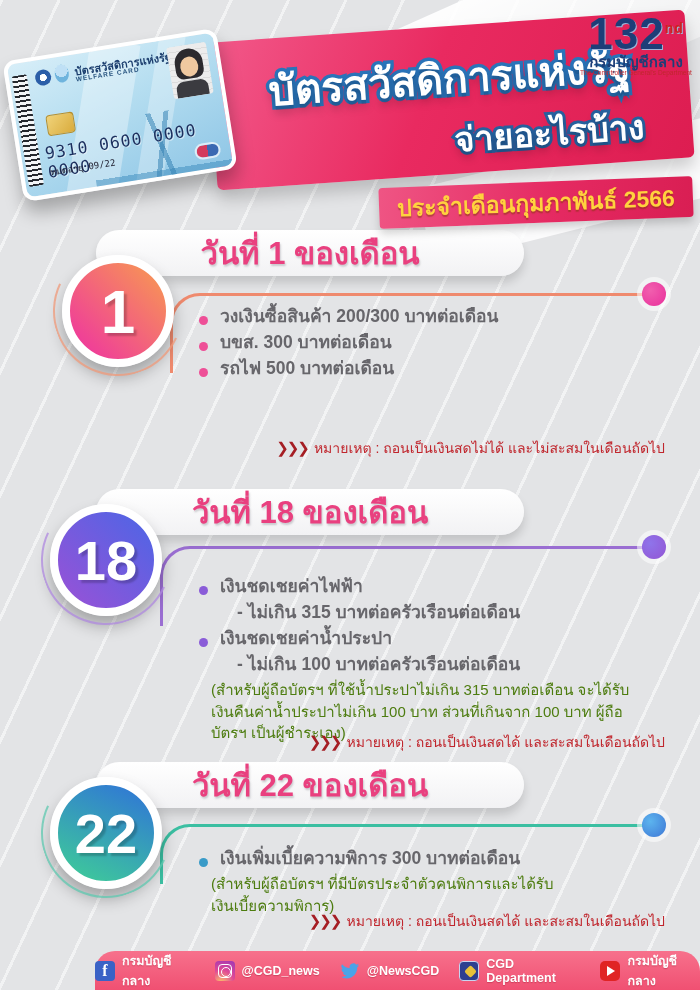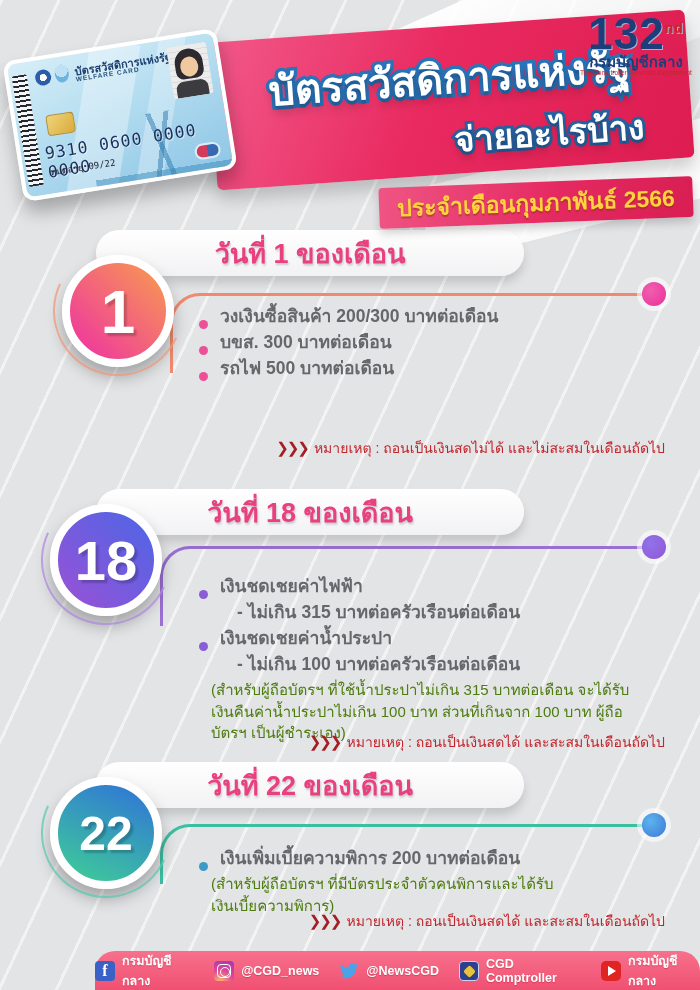--- a/index.html
+++ b/index.html
@@ -76,35 +76,35 @@
   .card-brand { position:absolute; right:10px; bottom:10px; width:26px; height:16px; border-radius:8px;
     background:linear-gradient(90deg,#d24 0 50%, #2a58a8 50% 100%); opacity:.85; border:2px solid #e8f2fa; }
 
   
   .connector { position:absolute; border-top:3px solid; border-left:3px solid; border-top-left-radius:30px; z-index:1; }
   .end-dot { position:absolute; width:24px; height:24px; border-radius:50%; z-index:2;
     box-shadow:0 0 0 5px rgba(255,255,255,.55); }
   .pill { position:absolute; width:428px; height:46px; border-radius:24px; z-index:2;
     background:linear-gradient(180deg,#ffffff,#f2f2f4); box-shadow:0 7px 10px rgba(0,0,0,.14);
     display:flex; align-items:center; justify-content:center; }
-  .pill span { font-size:27px; font-weight:bold; color:#e9407f; text-shadow:1px 2px 2px rgba(120,120,130,.35); }
+  .pill span { font-size:31px; font-weight:bold; color:#e9407f; text-shadow:1px 2px 2px rgba(120,120,130,.35); }
   .big-circle { position:absolute; width:112px; height:112px; border-radius:50%; border:8px solid #fff; z-index:3;
     display:flex; align-items:center; justify-content:center; color:#fff; font-weight:bold;
     box-shadow:0 10px 16px rgba(0,0,0,.28); text-shadow:3px 3px 2px rgba(0,0,0,.2); }
   .big-circle::before { content:""; position:absolute; inset:-17px; border-radius:50%; border:2px solid;
     border-top-color:transparent !important; border-right-color:transparent !important; transform:rotate(-20deg); opacity:.75; }
   .c1 { background:linear-gradient(225deg,#f89d4f 0%, #ee2fa4 100%); font-size:62px; }
   .c1::before { border-color:#f09a7a; }
   .c2 { background:linear-gradient(225deg,#4b66e6 0%, #9b51d6 100%); font-size:56px; }
   .c2::before { border-color:#b08ae0; }
-  .c3 { background:linear-gradient(205deg,#2f72d9 0%, #3fcf96 100%); font-size:48px; }
+  .c3 { background:linear-gradient(205deg,#2f72d9 0%, #3fcf96 100%); font-size:56px; }
   .c3::before { border-color:#5fc9b0; }
 
   .items { position:absolute; z-index:2; }
-  .row { display:flex; align-items:flex-end; font-size:17.5px; font-weight:bold; color:#67666b; line-height:26px; }
+  .row { display:flex; align-items:center; font-size:17.5px; font-weight:bold; color:#67666b; line-height:26px; }
   .row .bdot { flex:0 0 9px; width:9px; height:9px; border-radius:50%; margin:9px 12px 0 2px; }
   .b-pink { background:#ee4f97; }
   .b-purple { background:#8a5cd8; }
   .b-blue { background:#3a9bc8; }
   .row .suffix { font-size:13.5px; color:#8a898e; font-weight:normal; margin-left:6px; line-height:26px; }
   .row.sub { padding-left:40px; }
   .paren { font-size:15px; line-height:21.5px; font-weight:normal; color:#4d7c0f; padding-left:14px; }
   .note { position:absolute; right:35px; z-index:2; white-space:nowrap; font-size:14px; font-weight:normal; color:#c0262d; }
   .note .chev { color:#a51e24; font-size:15px; letter-spacing:-2px; margin-right:6px; }
 
@@ -229,21 +229,21 @@
   <div class="end-dot" style="left:642px; top:813px; background:radial-gradient(circle at 35% 35%, #5cb4ee, #3e77d6);"></div>
   <div class="pill" style="left:96px; top:762px;text-align:right;">
     <span>วันที่ 22 ของเดือน</span>
   </div>
   <div class="big-circle c3" style="left:50px; top:777px;">
     <span>22</span>
   </div>
   <div class="items" style="left:197px; top:845px; width:470px;">
     <div class="row">
         <span class="bdot b-blue"></span>
-        <span>เงินเพิ่มเบี้ยความพิการ 200 บาทต่อเดือน</span>
+        <span>เงินเพิ่มเบี้ยความพิการ 300 บาทต่อเดือน</span>
       </div>
     <div class="paren" style="width:368px; margin-top:2px;">(สำหรับผู้ถือบัตรฯ ที่มีบัตรประจำตัวคนพิการและได้รับ เงินเบี้ยความพิการ)</div>
   </div>
   <div class="note" style="top:910px;">
     <span class="chev">❯❯❯</span><span>หมายเหตุ : ถอนเป็นเงินสดได้ และสะสมในเดือนถัดไป</span>
   </div>
 
   <div class="footer">
     <div class="soc">
       <div class="ic ic-fb">f</div>
@@ -256,20 +256,20 @@
     <div class="soc">
       <div class="ic ic-tw">
         <svg viewBox="0 0 24 24" width="20" height="20">
             <path fill="#4aa3e8" d="M23 5.1c-.8.4-1.7.7-2.6.8a4.6 4.6 0 0 0 2-2.5c-.9.5-1.9.9-2.9 1.1a4.5 4.5 0 0 0-7.8 4.1A12.8 12.8 0 0 1 2.4 4a4.5 4.5 0 0 0 1.4 6 4.4 4.4 0 0 1-2-.6v.1a4.5 4.5 0 0 0 3.6 4.4 4.6 4.6 0 0 1-2 .1 4.5 4.5 0 0 0 4.2 3.1A9 9 0 0 1 1 19a12.7 12.7 0 0 0 6.9 2c8.3 0 12.8-6.9 12.8-12.8v-.6c.9-.6 1.6-1.4 2.3-2.5z"></path>
           </svg>
       </div>
       <span class="lbl">@NewsCGD</span>
     </div>
     <div class="soc">
       <div class="ic ic-app"></div>
-      <span class="lbl">CGD Comptroller</span>
+      <span class="lbl">CGD Department</span>
     </div>
     <div class="soc">
       <div class="ic ic-yt"></div>
       <span class="lbl">กรมบัญชีกลาง</span>
     </div>
   </div>
 </div>
 
 </body></html>

